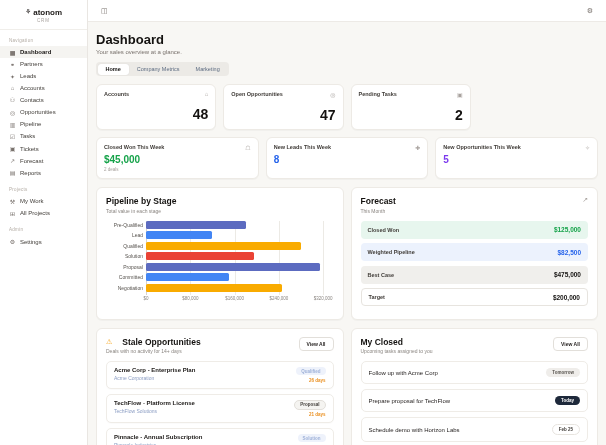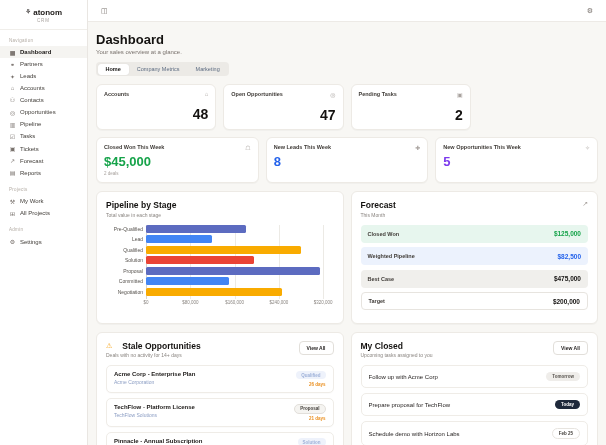--- a/index.html
+++ b/index.html
@@ -35,21 +35,21 @@
 
   .card { background:#ffffff; border:1px solid #edeae5; border-radius:6px; box-shadow:0 1px 1px rgba(20,18,16,.03); }
 
   .stats-grid { display:grid; grid-template-columns:repeat(4,1fr); gap:7px; margin-top:8px; }
   .weekly-grid { display:grid; grid-template-columns:repeat(3,1fr); gap:7px; margin-top:7px; }
   .stat-card { padding:6px 7px; min-height:40px; }
   .stat-top { display:flex; justify-content:space-between; align-items:flex-start; }
   .stat-label { font-size:5.5px; font-weight:600; color:#3f3b37; }
   .stat-icon { font-size:6px; color:#a8a29e; }
   .stat-value { font-size:14px; font-weight:700; color:#141210; margin-top:9px;text-align:right; }
-  .weekly-value { font-size:13px; font-weight:700; margin-top:3px; }
+  .weekly-value { font-size:10px; font-weight:700; margin-top:3px; }
   .weekly-value.green { color:#16a34a; }
   .weekly-value.blue { color:#2563eb; }
   .weekly-value.purple { color:#7c3aed; }
   .weekly-sub { font-size:4.5px; color:#a8a29e; margin-top:2px; }
 
   .mid-grid { display:grid; grid-template-columns:1fr 1fr; gap:7px; margin-top:8px; }
   .panel { padding:8px 9px; }
   .panel-head { display:flex; justify-content:space-between; align-items:flex-start; }
   .panel-title { font-size:8.5px; font-weight:700; color:#141210; }
   .panel-title-row { display:flex; align-items:center; gap:10px; }

